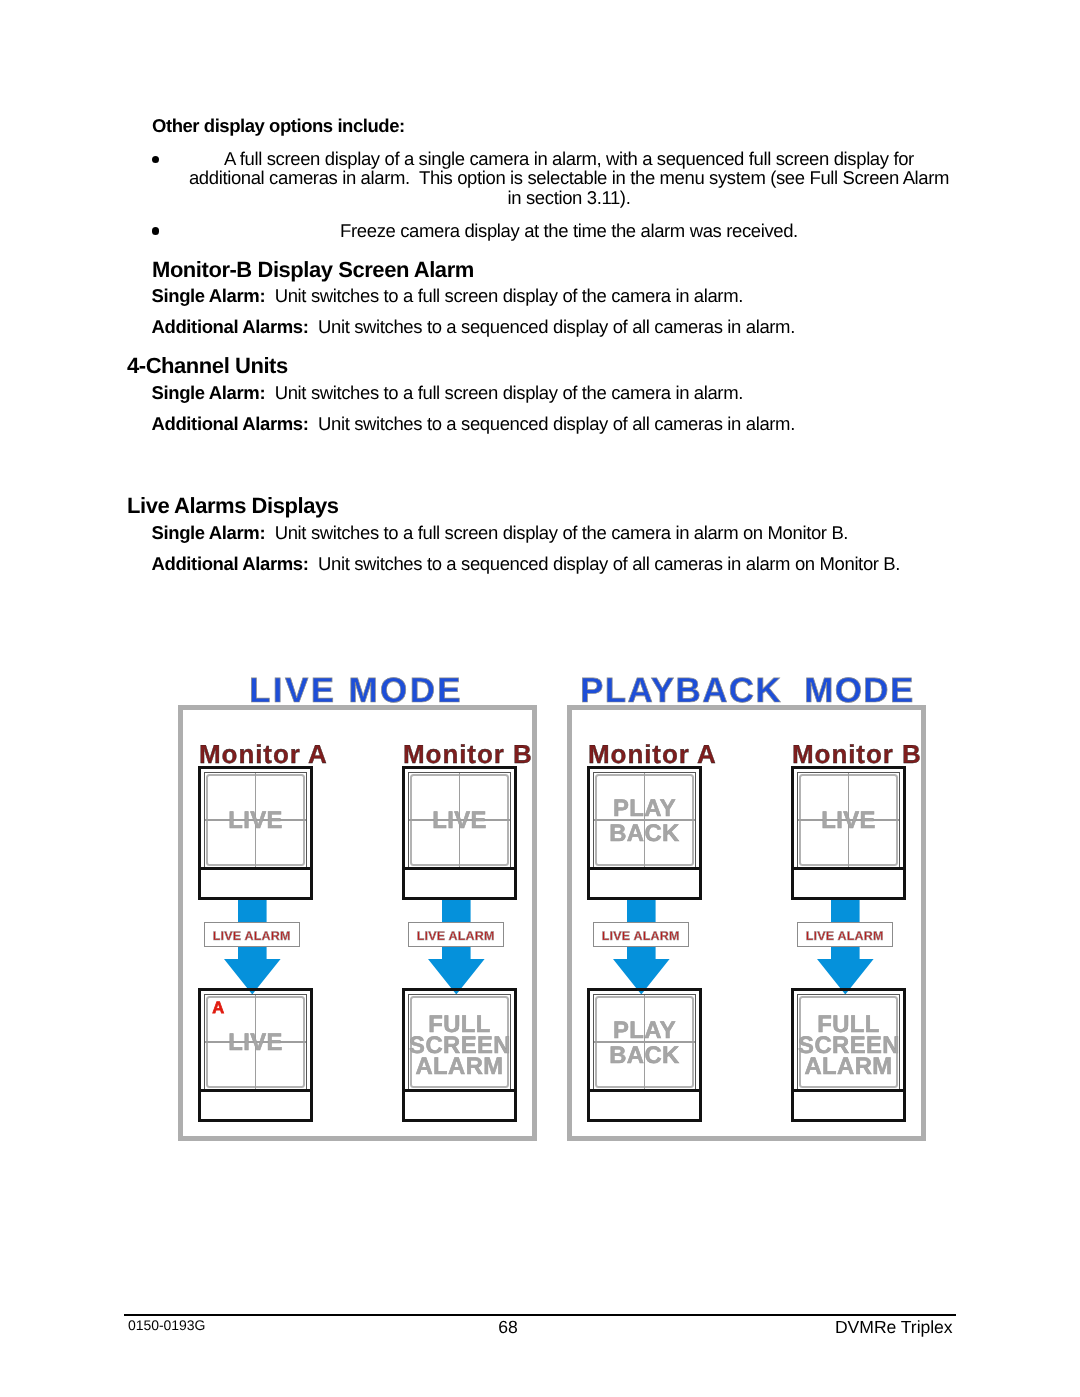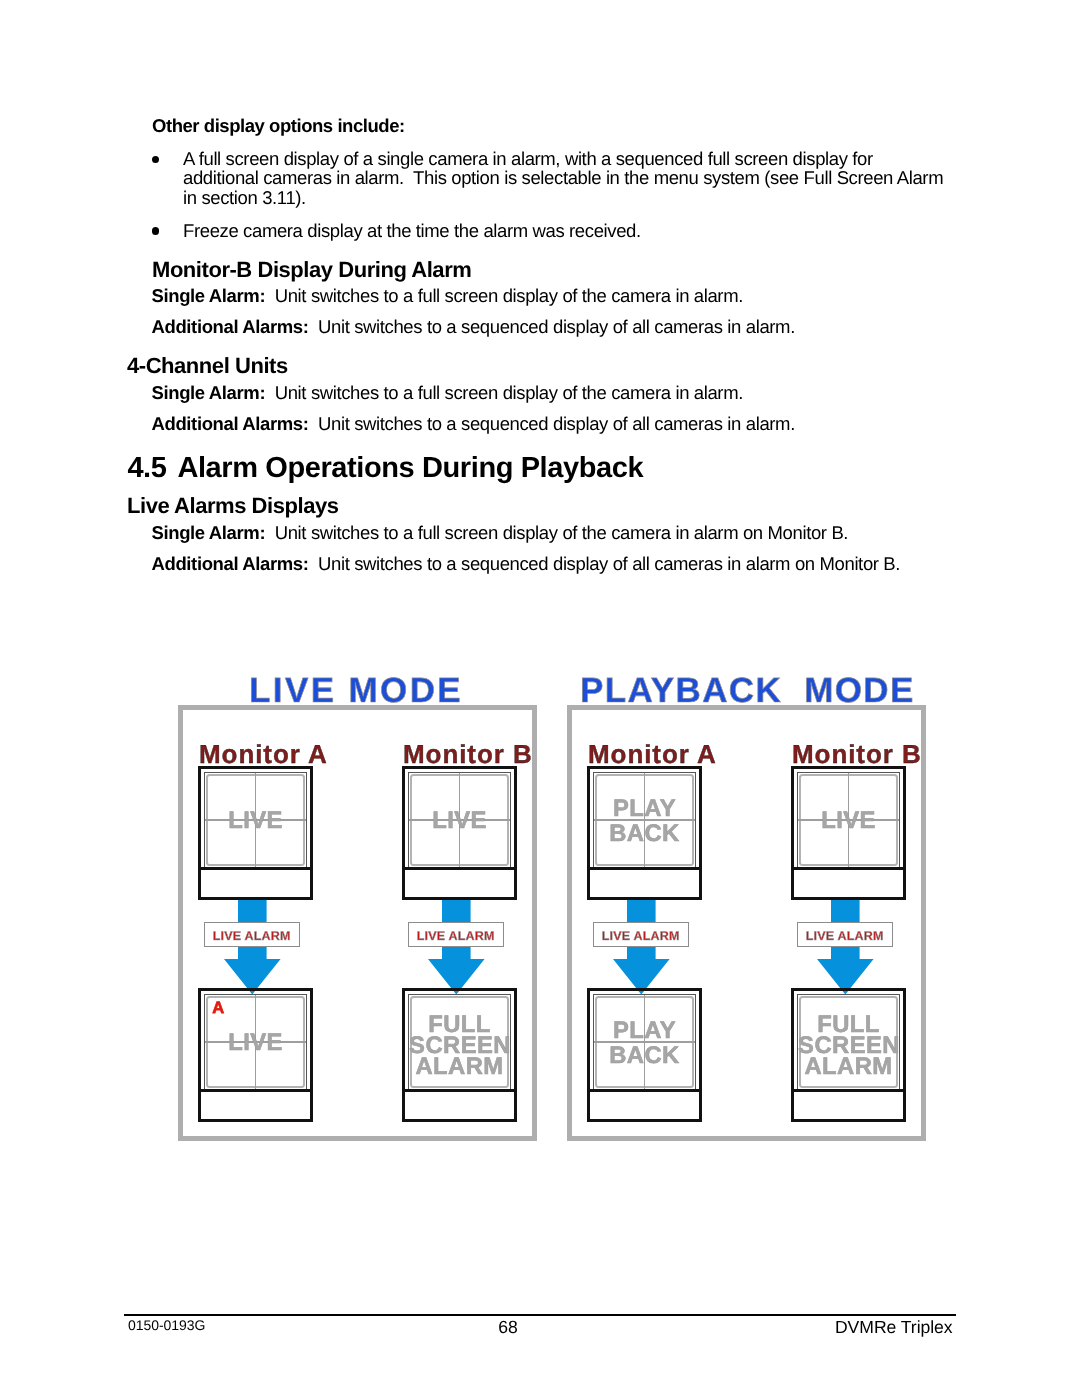--- a/index.html
+++ b/index.html
@@ -7,21 +7,21 @@
        -webkit-font-smoothing:antialiased;text-rendering:geometricPrecision;}
   .page{position:absolute;left:0;top:10px;width:1080px;height:1397px;transform:translateZ(0);}
   .abs{position:absolute;}
 
   .lead{left:152px;top:105px;font-size:18.5px;font-weight:bold;letter-spacing:-0.45px;}
 
   .bullets{left:152px;top:139px;width:810px;}
   .bullet-row{position:relative;}
   .bullet-row + .bullet-row{margin-top:14px;}
   .bullet-dot{position:absolute;left:0px;top:6.5px;width:7.2px;height:7.2px;border-radius:50%;background:#000;font-size:0;}
-  .bullet-text{margin-left:31px;font-size:18.5px;line-height:19.3px;letter-spacing:-0.375px;white-space:pre;}
+  .bullet-text{margin-left:24px;font-size:18.5px;line-height:19.3px;letter-spacing:-0.375px;white-space:pre;text-align:center;}
 
   .h2{font-size:22px;font-weight:bold;letter-spacing:-0.45px;}
   .body-line{font-size:18.5px;letter-spacing:-0.375px;white-space:pre;}
   .body-line b{font-weight:bold;}
 
   .h1{font-size:29px;font-weight:bold;letter-spacing:-0.4px;white-space:nowrap;}
   .h1 .num{display:inline-block;width:50px;}
 
   
   .diagram{position:absolute;}
@@ -63,31 +63,28 @@
     <div class="bullet-row">
       <span class="bullet-dot"></span>
       <div class="bullet-text"><div>A full screen display of a single camera in alarm, with a sequenced full screen display for</div><div>additional cameras in alarm.  This option is selectable in the menu system (see Full Screen Alarm</div><div>in section 3.11).</div></div>
     </div>
     <div class="bullet-row">
       <span class="bullet-dot"></span>
       <div class="bullet-text"><div>Freeze camera display at the time the alarm was received.</div></div>
     </div>
   </div>
 
-  <div class="abs h2" style="left:152px;top:247px;">Monitor-B Display During Alarm</div>
+  <div class="abs h2" style="left:152px;top:247px;">Monitor-B Display Screen Alarm</div>
   <div class="abs body-line" style="left:151.5px;top:275px;"><b>Single Alarm:</b><span>  Unit switches to a full screen display of the camera in alarm.</span></div>
   <div class="abs body-line" style="left:151.5px;top:306px;"><b>Additional Alarms:</b><span>  Unit switches to a sequenced display of all cameras in alarm.</span></div>
 
   <div class="abs h2" style="left:127px;top:343px;">4-Channel Units</div>
   <div class="abs body-line" style="left:151.5px;top:372px;"><b>Single Alarm:</b><span>  Unit switches to a full screen display of the camera in alarm.</span></div>
   <div class="abs body-line" style="left:151.5px;top:402.5px;"><b>Additional Alarms:</b><span>  Unit switches to a sequenced display of all cameras in alarm.</span></div>
 
-  <div class="abs h1" style="left:127.4px;top:441.5px;">
-    <span class="num">4.5</span><span>Alarm Operations During Playback</span>
-  </div>
 
   <div class="abs h2" style="left:127px;top:482.9px;">Live Alarms Displays</div>
   <div class="abs body-line" style="left:151.5px;top:512px;"><b>Single Alarm:</b><span>  Unit switches to a full screen display of the camera in alarm on Monitor B.</span></div>
   <div class="abs body-line" style="left:151.5px;top:543px;"><b>Additional Alarms:</b><span>  Unit switches to a sequenced display of all cameras in alarm on Monitor B.</span></div>
 
   <div class="diagram">
 
     <div class="panel-title" style="left:249px;top:661px;font-size:35px;letter-spacing:2.4px;">LIVE MODE</div>
     <div class="panel" style="left:178px;top:695px;width:359px;height:436px;"></div>
 

